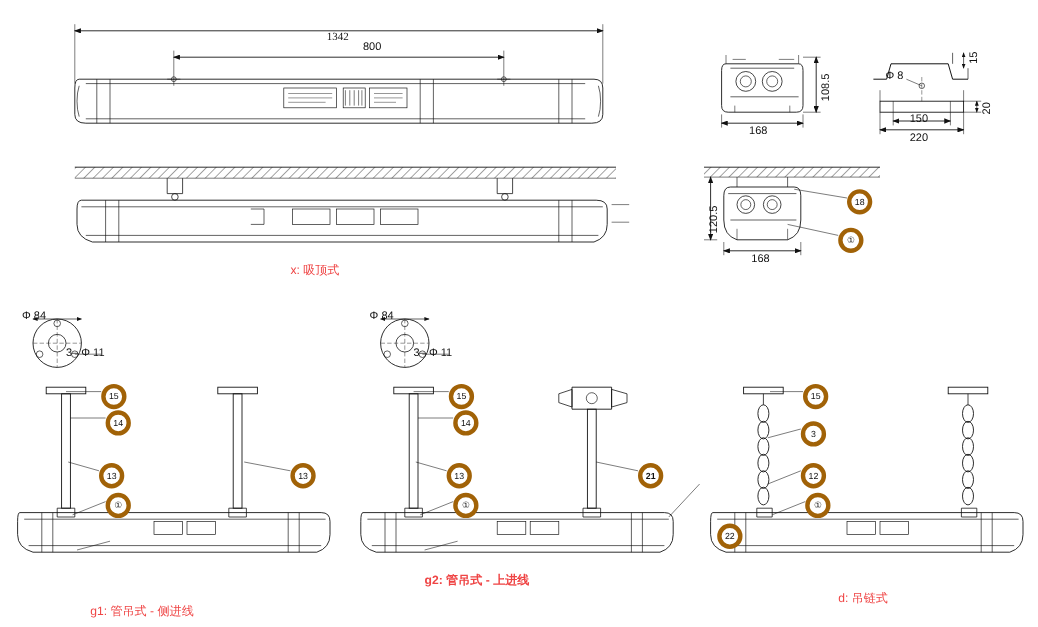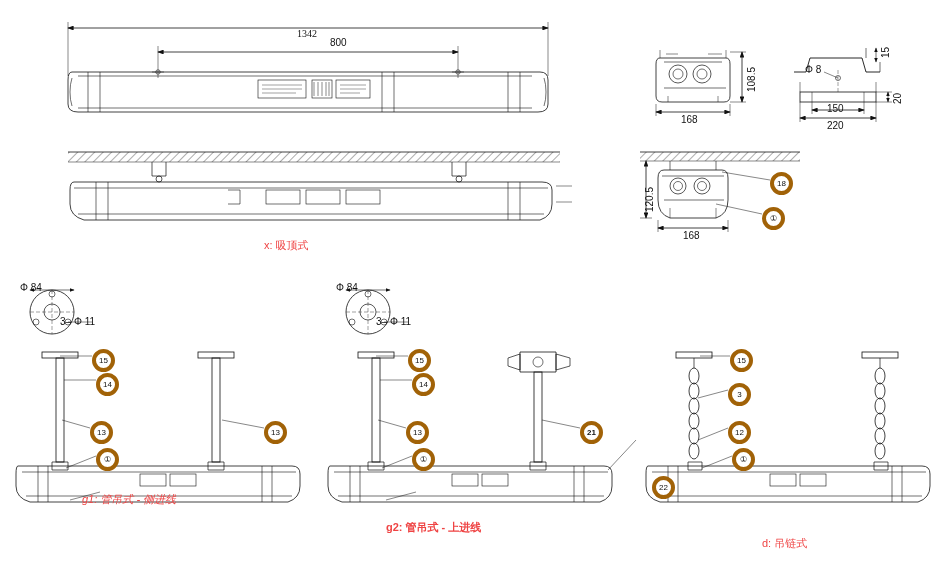--- a/index.html
+++ b/index.html
@@ -293,17 +293,17 @@
 <div class="circ" style="left:412px;top:448px;">①</div>
 <div class="circ" style="left:580px;top:421px;font-weight:bold;">21</div>
 <div class="circ" style="left:652px;top:432px;margin-top:44px;">22</div>
 
 <div class="circ" style="left:730px;top:349px;">15</div>
 <div class="circ" style="left:728px;top:383px;">3</div>
 <div class="circ" style="left:728px;top:421px;">12</div>
 <div class="circ" style="left:732px;top:448px;">①</div>
 
 <div class="cap" style="left:264px;top:238px;">x: 吸顶式</div>
-<div class="cap" style="left:82px;top:492px;font-style:italic;">g1: 管吊式 - 侧进线</div>
+<div class="cap" style="left:82px;top:548px;">g1: 管吊式 - 侧进线</div>
 <div class="cap" style="left:386px;top:520px;font-weight:bold;">g2: 管吊式 - 上进线</div>
 <div class="cap" style="left:762px;top:536px;">d: 吊链式</div>
 
 </div>
 
 </body></html>

